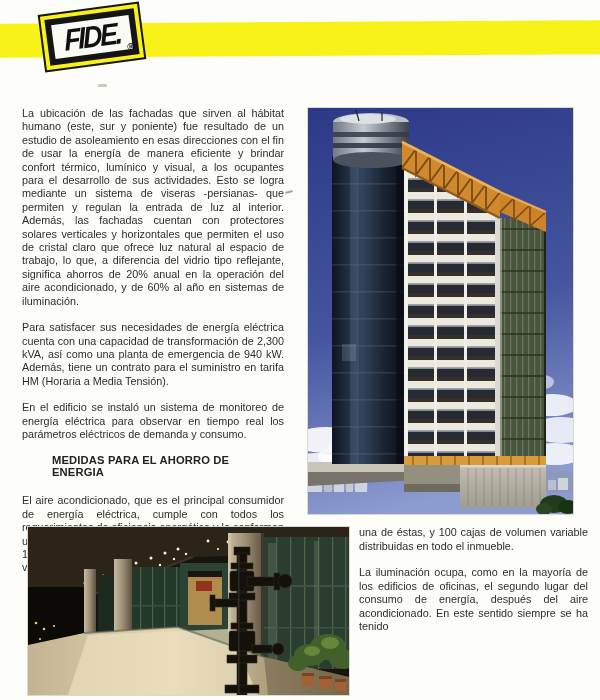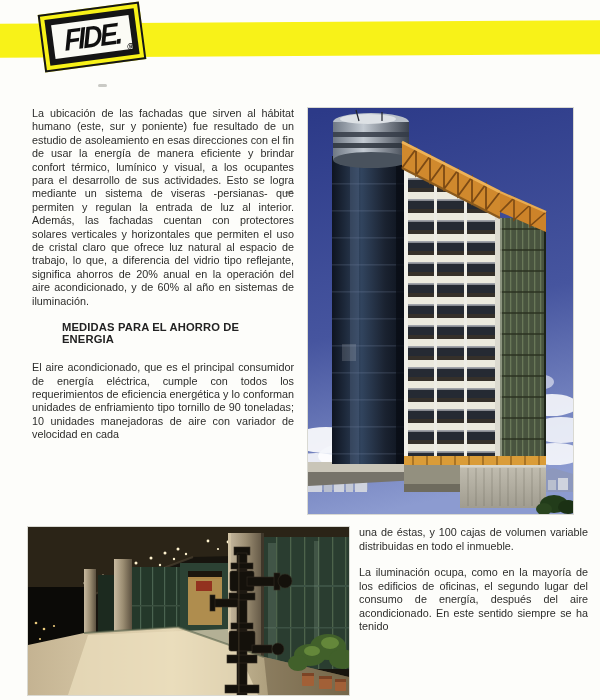--- a/index.html
+++ b/index.html
@@ -41,21 +41,21 @@
   
   .smudge{
     position:absolute;left:98px;top:84px;width:9px;height:3px;
     background:#b4b4ae;border-radius:2px;opacity:.7;
   }
   .pen-mark{
     position:absolute;left:285px;top:191px;width:8px;height:2px;
     background:#8d8d88;transform:rotate(-14deg);opacity:.8;border-radius:1px;
   }
   
-  .col-left{position:absolute;left:32px;top:107px;width:262px;}
+  .col-left{position:absolute;left:22px;top:107px;width:262px;}
   .col-left p{
     margin:0 0 13px;font-size:10.8px;line-height:13.4px;
     text-align:justify;color:var(--body_text);
   }
   .col-left h2{
     margin:10px 0 16px;font-size:11.2px;font-weight:bold;
     letter-spacing:.15px;color:#222;padding-left:30px;
   }
   .col-right{position:absolute;left:359px;top:526px;width:229px;}
   .col-right p{
@@ -88,20 +88,22 @@
         <span class="logo-reg">®</span>
       </div>
     </div>
   </div>
 
   <div class="smudge"></div>
   <div class="pen-mark"></div>
 
   <div class="col-left">
     <p>La ubicación de las fachadas que sirven al hábitat humano (este, sur y poniente) fue resultado de un estudio de asoleamiento en esas direcciones con el fin de usar la energía de manera eficiente y brindar confort térmico, lumínico y visual, a los ocupantes para el desarrollo de sus actividades. Esto se logra mediante un sistema de viseras -persianas- que permiten y regulan la entrada de luz al interior. Además, las fachadas cuentan con protectores solares verticales y horizontales que permiten el uso de cristal claro que ofrece luz natural al espacio de trabajo, lo que, a diferencia del vidrio tipo reflejante, significa ahorros de 20% anual en la operación del aire acondicionado, y de 60% al año en sistemas de iluminación.</p>
+    <p>Para satisfacer sus necesidades de energía eléctrica cuenta con una capacidad de transformación de 2,300 kVA, así como una planta de emergencia de 940 kW. Además, tiene un contrato para el suministro en tarifa HM (Horaria a Media Tensión).</p>
+    <p>En el edificio se instaló un sistema de monitoreo de energía eléctrica para observar en tiempo real los parámetros eléctricos de demanda y consumo.</p>
     <h2>MEDIDAS PARA EL AHORRO DE ENERGIA</h2>
     <p>El aire acondicionado, que es el principal consumidor de energía eléctrica, cumple con todos los requerimientos de eficiencia energética y lo conforman unidades de enfriamiento tipo tornillo de 90 toneladas; 10 unidades manejadoras de aire con variador de velocidad en cada</p>
   </div>
 
   <figure class="photo-tower">
     <svg viewBox="0 0 265 406" preserveAspectRatio="none">
       <defs>
         <linearGradient id="sky" x1="0.1" y1="0" x2="0.25" y2="1">
           <stop offset="0" stop-color="#2c3a88"></stop>
           <stop offset="0.55" stop-color="#46559f"></stop>

